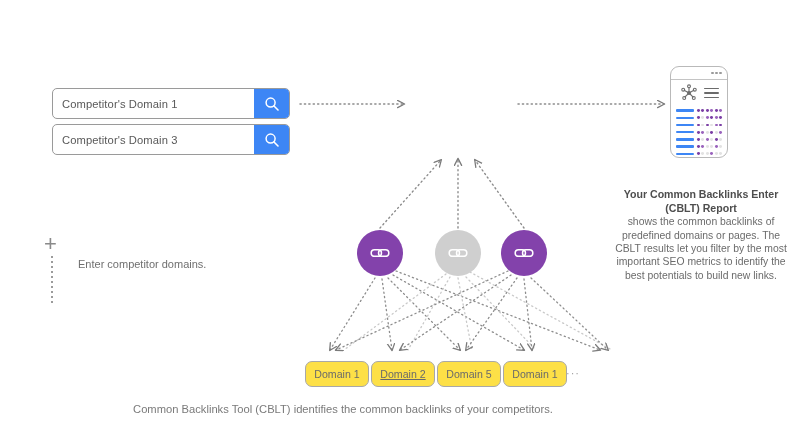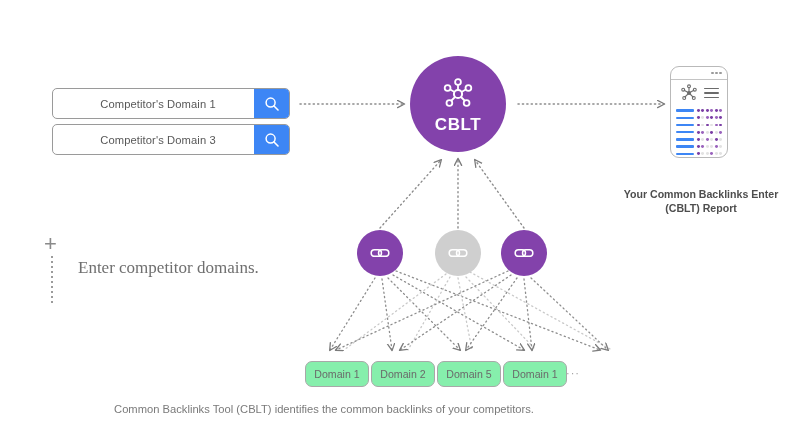--- a/index.html
+++ b/index.html
@@ -41,21 +41,20 @@
     width: 238px;
     height: 31px;
     margin-bottom: 5px;
     border: 1.6px solid #9a9a9a;
     border-radius: 5px;
     box-sizing: border-box;
     background: #ffffff;
     display: flex;
     align-items: center;
     overflow: hidden;
-    text-align: center;
   }
   .search-row .field-text {
     flex: 1;
     padding-left: 9px;
     font-size: 11.2px;
     color: #585858;
     letter-spacing: .1px;
     white-space: nowrap;
   }
   .search-btn {
@@ -92,24 +91,23 @@
     width: 2px;
     height: 50px;
     background-image: linear-gradient(to bottom, #9b9b9b 50%, rgba(255,255,255,0) 0%);
     background-size: 2px 5px;
     background-repeat: repeat-y;
   }
   .enter-hint {
     position: absolute;
     left: 78px;
     top: 258px;
-    font-size: 17px;
+    font-size: 11px;
     color: #6f6f6f;
     white-space: nowrap;
-    font-family: Liberation Serif, serif;
   }
   .last-row {
     position: absolute;
     left: 52px;
     top: 301px;
   }
 
   
   .hub {
     position: absolute;
@@ -149,31 +147,31 @@
   .node-b { left: 435px; top: 230px; }
   .node-c { left: 501px; top: 230px; }
 
   
   .chip {
     position: absolute;
     top: 361px;
     height: 26px;
     border: 1.5px solid #a8a8a8;
     border-radius: 7px;
-    background: #86efac;
+    background: #fde047;
     display: flex;
     align-items: center;
     justify-content: center;
     font-size: 10.6px;
     color: #6a6a6a;
     box-sizing: border-box;
     white-space: nowrap;
   }
   .chip-0 { left: 305px; width: 64px; }
-  .chip-1 { left: 371px; width: 64px; }
+  .chip-1 { left: 371px; width: 64px; text-decoration: underline; }
   .chip-2 { left: 437px; width: 64px; }
   .chip-3 { left: 503px; width: 64px; }
   .chip-4 { left: 578px; width: 64px; }
   .chip-ellipsis {
     position: absolute;
     left: 566px;
     top: 368px;
     font-size: 11px;
     color: #a0a0a0;
     letter-spacing: 1px;
@@ -244,20 +242,21 @@
   }
 
   .bottom-caption {
     position: absolute;
     left: 0;
     top: 403px;
     width: 648px;
     text-align: center;
     font-size: 11.2px;
     color: #7a7a7a;
+    padding-left: 19px;
   }
 </style>
 </head>
 <body>
 
 <div id="stage">
 
   <svg class="wires" viewBox="0 0 800 443">
     <defs>
       <marker id="ah" markerWidth="9" markerHeight="9" refX="7" refY="4.2" orient="auto" markerUnits="userSpaceOnUse">
@@ -318,38 +317,20 @@
   </div>
 
   <div class="plus-wrap">
     <div class="plus-glyph">+</div>
     <div class="vert-dots"></div>
   </div>
 
   <div class="enter-hint">Enter competitor domains.</div>
 
 
-  <div class="hub">
-    <svg class="hub-icon" width="36" height="36" viewBox="0 0 36 36">
-      <g stroke="#ffffff" stroke-width="1.8" fill="none">
-        <line x1="18" y1="18" x2="18" y2="7"></line>
-        <line x1="18" y1="18" x2="8.5" y2="12.5"></line>
-        <line x1="18" y1="18" x2="27.5" y2="12.5"></line>
-        <line x1="18" y1="18" x2="10" y2="26"></line>
-        <line x1="18" y1="18" x2="26" y2="26"></line>
-      </g>
-      <circle cx="18" cy="18" r="4.1" fill="#8342ab" stroke="#ffffff" stroke-width="2"></circle>
-      <circle cx="18" cy="6" r="2.9" fill="#8342ab" stroke="#ffffff" stroke-width="1.8"></circle>
-      <circle cx="7.6" cy="12" r="2.9" fill="#8342ab" stroke="#ffffff" stroke-width="1.8"></circle>
-      <circle cx="28.4" cy="12" r="2.9" fill="#8342ab" stroke="#ffffff" stroke-width="1.8"></circle>
-      <circle cx="9.4" cy="27" r="2.9" fill="#8342ab" stroke="#ffffff" stroke-width="1.8"></circle>
-      <circle cx="26.6" cy="27" r="2.9" fill="#8342ab" stroke="#ffffff" stroke-width="1.8"></circle>
-    </svg>
-    <div class="hub-label">CBLT</div>
-  </div>
 
   <div class="link-node purple node-a">
     <svg width="22" height="22" viewBox="0 0 24 24">
       <g fill="none" stroke="#ffffff" stroke-width="1.7">
         <rect x="2.4" y="8.4" width="11.2" height="7.2" rx="3.6"></rect>
         <rect x="10.4" y="8.4" width="11.2" height="7.2" rx="3.6"></rect>
       </g>
     </svg>
   </div>
   <div class="link-node gray node-b">
@@ -479,17 +460,18 @@
             <i style="background:#9a63bd"></i>
             <i style="background:#e2e2e2"></i>
             <i style="background:#e2e2e2"></i>
           </span>
         </div>
     </div>
   </div>
 
   <div class="report-caption">
     <span class="rc-title">Your Common Backlinks Enter (CBLT) Report</span>
+    <span>shows the common backlinks of predefined domains or pages. The CBLT results let you filter by the most important SEO metrics to identify the best potentials to build new links.</span>
   </div>
 
   <div class="bottom-caption">Common Backlinks Tool (CBLT) identifies the common backlinks of your competitors.</div>
 
 </div>
 
 </body></html>

